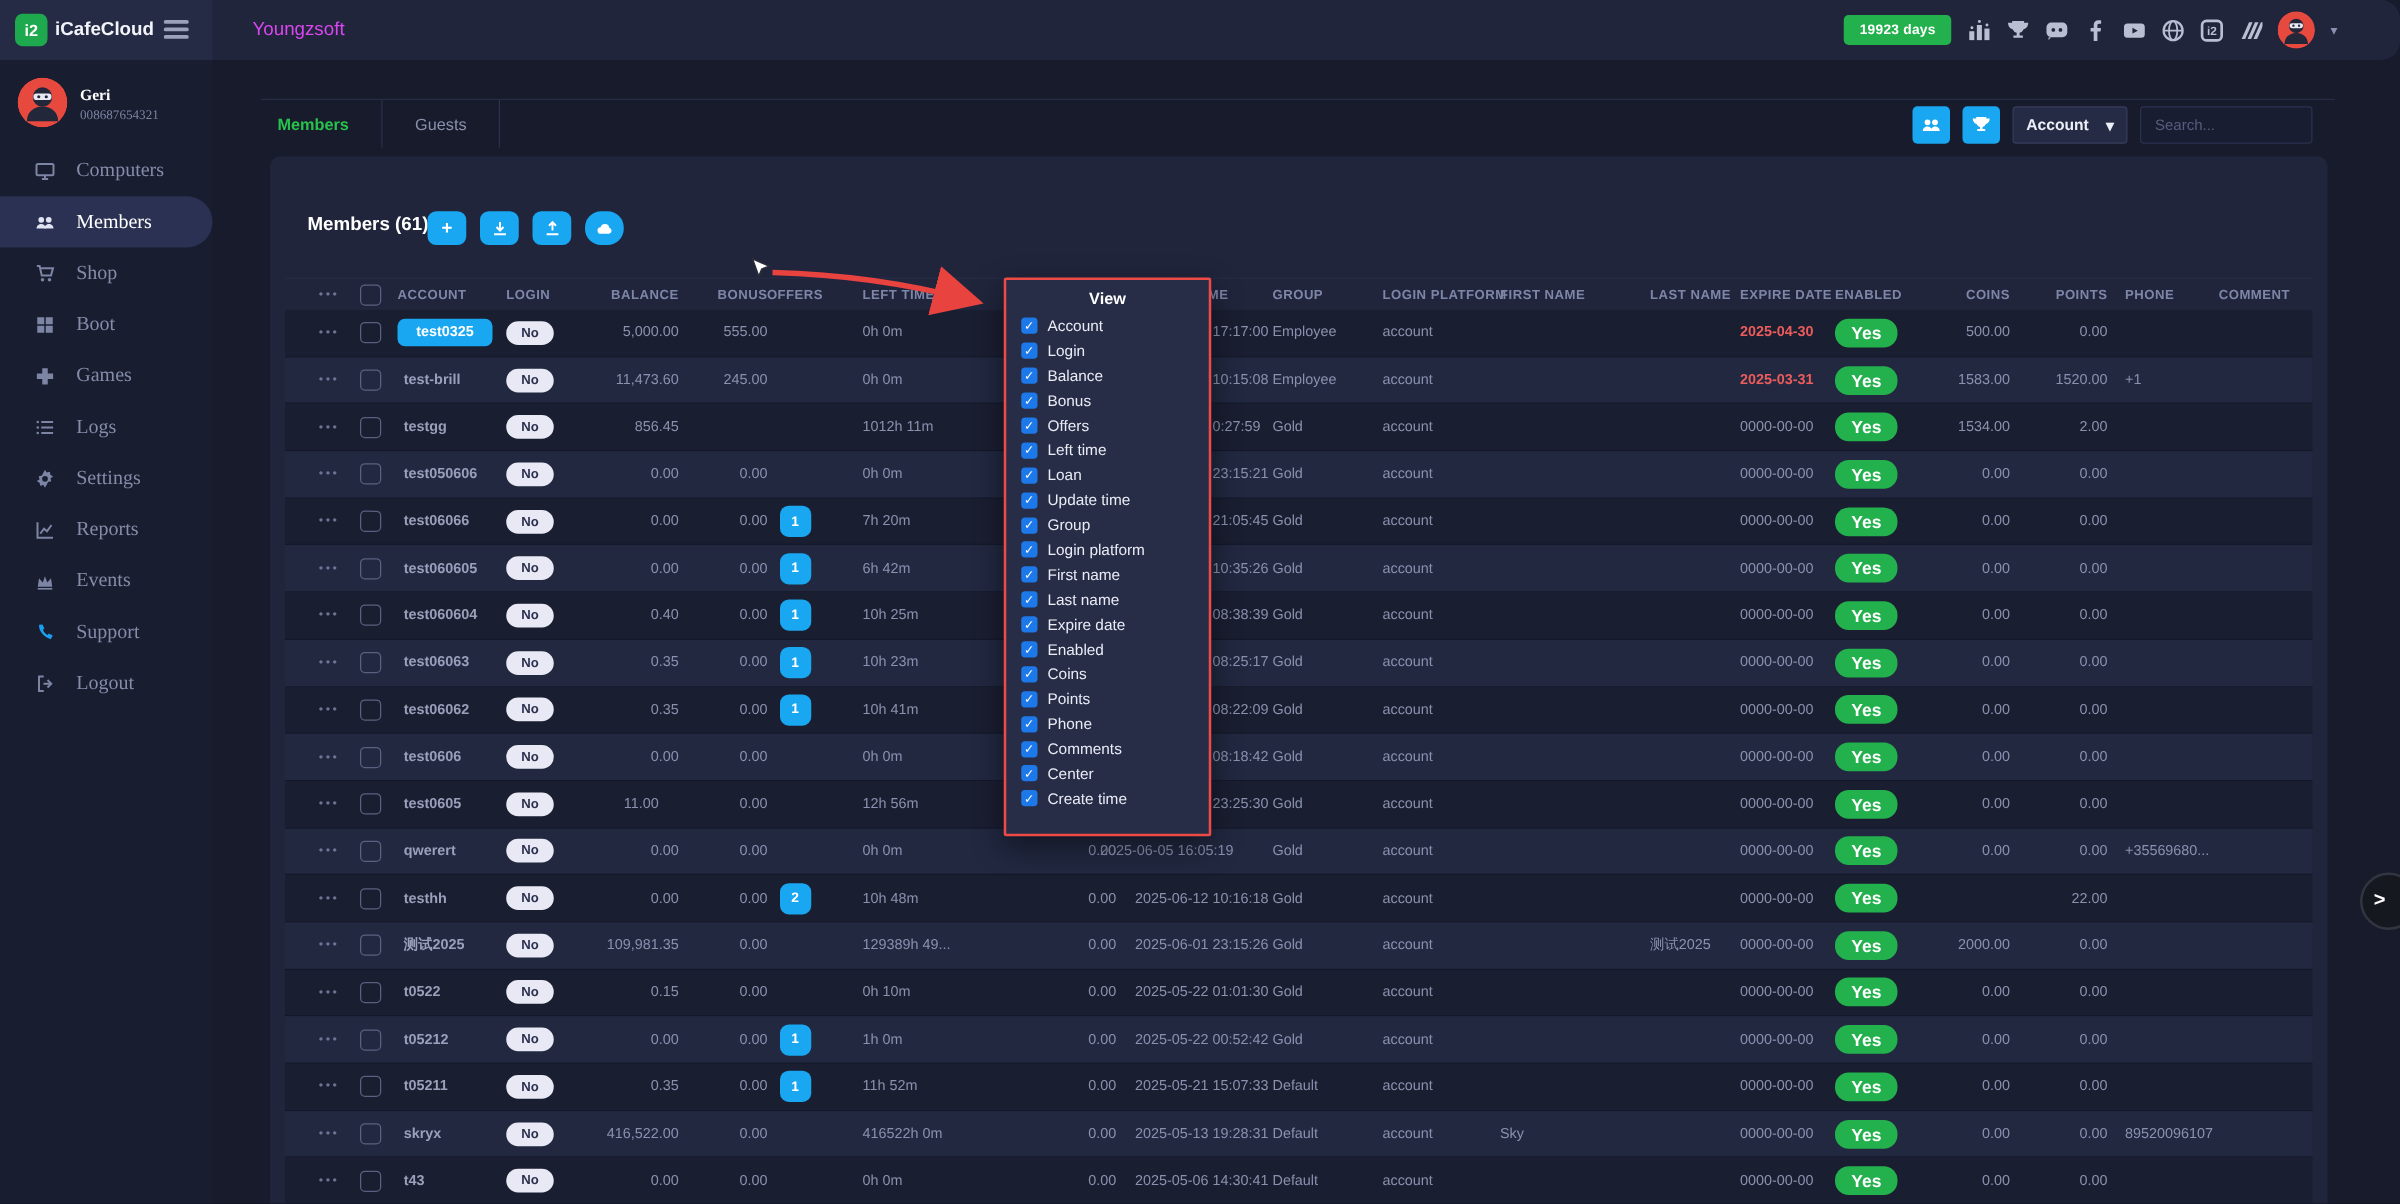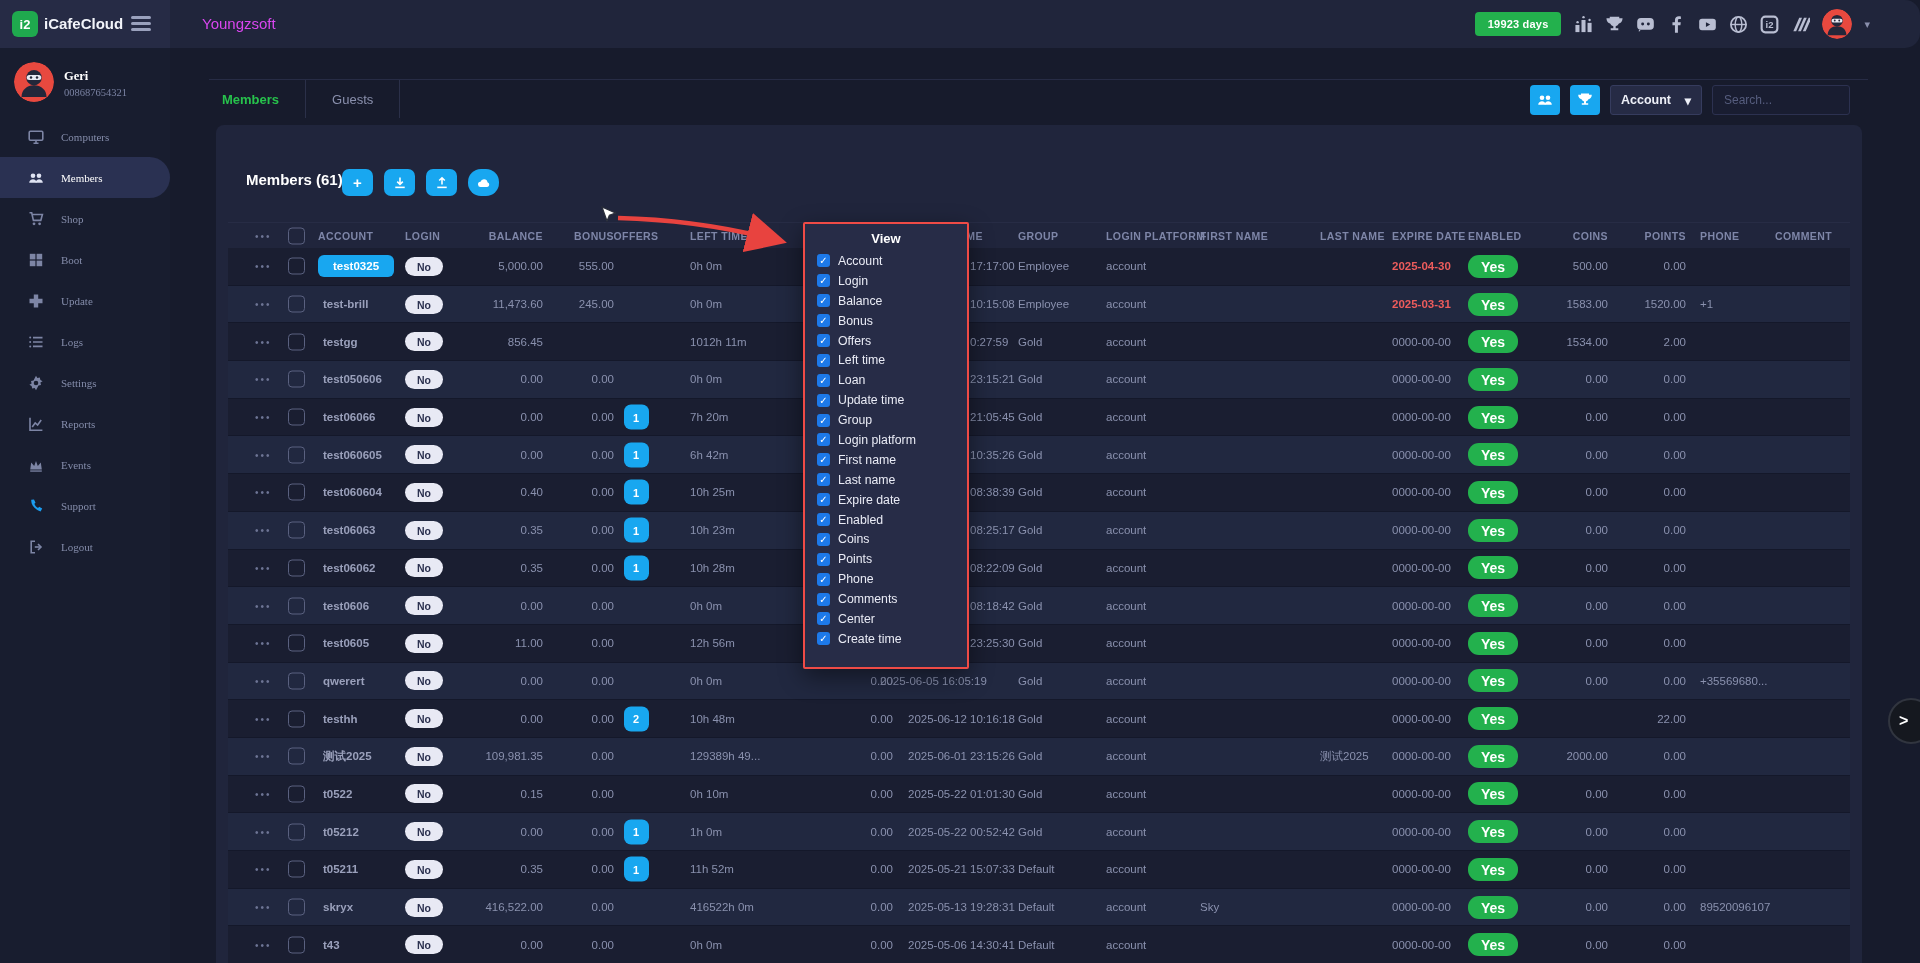--- a/index.html
+++ b/index.html
@@ -22,21 +22,21 @@
   .top-icon svg{width:19px;height:19px;}
   .avatar{border-radius:50%;overflow:hidden;flex:0 0 auto;}
   .chev{color:#8a90ad;font-size:11px;cursor:pointer;}
   
   .sidebar{position:absolute;left:0;top:48px;width:170px;bottom:0;background:#181d2f;z-index:20;font-family:Liberation Serif, serif;}
   .profile-name{position:absolute;left:64px;top:21px;color:#fff;font-size:12.5px;font-weight:bold;}
   .profile-id{position:absolute;left:64px;top:39px;color:#7b83a3;font-size:10.5px;}
   .side-avatar{position:absolute;left:14px;top:14px;}
   .nav{position:absolute;left:0;top:68px;width:170px;}
   .side-item{height:41px;display:flex;align-items:center;padding-left:27px;gap:17px;cursor:pointer;}
-  .side-item .lbl{color:#848caa;font-size:11px;}
+  .side-item .lbl{color:#848caa;font-size:16px;}
   .side-item.active{background:#2a3152;border-radius:0 22px 22px 0;}
   .side-item.active .lbl{color:#fff;}
   .side-icon{width:17px;height:17px;color:#7d85a5;display:flex;align-items:center;justify-content:center;}
   .side-item.active .side-icon{color:#dfe3f2;}
   .side-icon.accent{color:#1b9df0;}
   .side-icon svg{width:16px;height:16px;}
   
   .main{position:absolute;left:170px;top:48px;right:0;bottom:0;}
   .tabs-line{position:absolute;left:39px;right:52px;top:31px;height:1px;background:#272c45;}
   .tabs{position:absolute;left:52px;top:32px;display:flex;height:38px;}
@@ -239,21 +239,21 @@
             </svg>
           </span>
           <span class="lbl">Boot</span>
         </div>
         <div class="side-item">
           <span class="side-icon">
             <svg viewBox="0 0 16 16" fill="currentColor">
               <path d="M5.8 1.5h4.4v4.3h4.3v4.4h-4.3v4.3H5.8v-4.3H1.5V5.8h4.3z"></path>
             </svg>
           </span>
-          <span class="lbl">Update</span>
+          <span class="lbl">Games</span>
         </div>
         <div class="side-item">
           <span class="side-icon">
             <svg viewBox="0 0 16 16" fill="currentColor">
               <circle cx="2.2" cy="3.6" r="1"></circle>
               <circle cx="2.2" cy="8" r="1"></circle>
               <circle cx="2.2" cy="12.4" r="1"></circle>
               <path d="M5 3.6h9.5M5 8h9.5M5 12.4h9.5" stroke="currentColor" stroke-width="1.6"></path>
             </svg>
           </span>
@@ -542,21 +542,21 @@
             <div class="cell" style="left: 60px;">
               <div class="cbx"></div>
             </div>
             <div class="cell acct" style="left: 95px;">test06062</div>
             <div class="cell" style="left: 177px;"><span class="pill-no">No</span></div>
             <div class="cell num" style="left: 175px; width: 140px;">0.35</div>
             <div class="cell num" style="left: 246px; width: 140px;">0.00</div>
             <div class="cell" style="left: 388px; width: 40px; display: flex; justify-content: center;">
               <div class="offer-badge">1</div>
             </div>
-            <div class="cell" style="left: 462px;">10h 28m</div>
+            <div class="cell" style="left: 462px;">10h 41m</div>
             <div class="cell" style="left: 742px;">08:22:09</div>
             <div class="cell" style="left: 790px;">Gold</div>
             <div class="cell" style="left: 878px;">account</div>
             <div class="cell" style="left: 1164px;">0000-00-00</div>
             <div class="cell" style="left: 1240px;"><span class="pill-yes">Yes</span></div>
             <div class="cell num" style="left: 1240px; width: 140px;">0.00</div>
             <div class="cell num" style="left: 1318px; width: 140px;">0.00</div>
           </div>
           <div class="trow even">
             <div class="cell dots" style="left: 27px;">•••</div>
@@ -576,21 +576,21 @@
             <div class="cell num" style="left: 1240px; width: 140px;">0.00</div>
             <div class="cell num" style="left: 1318px; width: 140px;">0.00</div>
           </div>
           <div class="trow odd">
             <div class="cell dots" style="left: 27px;">•••</div>
             <div class="cell" style="left: 60px;">
               <div class="cbx"></div>
             </div>
             <div class="cell acct" style="left: 95px;">test0605</div>
             <div class="cell" style="left: 177px;"><span class="pill-no">No</span></div>
-            <div class="cell num" style="left: 175px; width: 140px;">11.00</div>
+            <div class="cell num" style="left: 159px; width: 140px;">11.00</div>
             <div class="cell num" style="left: 246px; width: 140px;">0.00</div>
             <div class="cell" style="left: 462px;">12h 56m</div>
             <div class="cell" style="left: 742px;">23:25:30</div>
             <div class="cell" style="left: 790px;">Gold</div>
             <div class="cell" style="left: 878px;">account</div>
             <div class="cell" style="left: 1164px;">0000-00-00</div>
             <div class="cell" style="left: 1240px;"><span class="pill-yes">Yes</span></div>
             <div class="cell num" style="left: 1240px; width: 140px;">0.00</div>
             <div class="cell num" style="left: 1318px; width: 140px;">0.00</div>
           </div>

